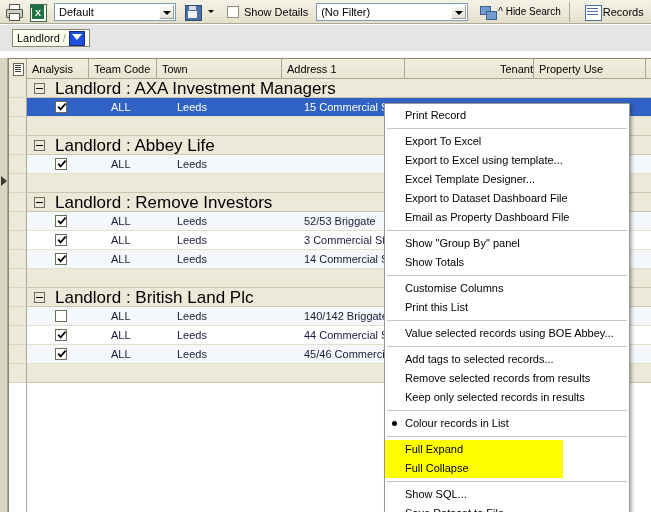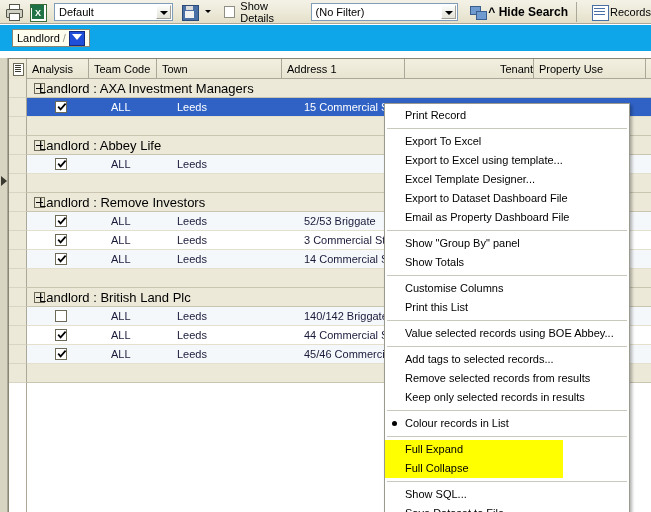--- a/index.html
+++ b/index.html
@@ -66,28 +66,28 @@
     width:0;height:0;border-left:4px solid transparent;border-right:4px solid transparent;
     border-top:4px solid #000;position:absolute;left:3px;top:5px;
   }
   .dropbtn{width:11px;height:16px;position:relative;margin-left:3px;flex:none;}
   .dropbtn .arw{left:2px;top:6px;border-left-width:3px;border-right-width:3px;border-top-width:3px;}
 
   .chk-wrap{display:flex;align-items:center;margin-left:10px;}
   .chkbox{width:12px;height:12px;background:#fff;border:1px solid #8f8f84;box-sizing:border-box;}
   .chk-lbl{margin-left:5px;color:#000;font-size:11px;}
 
-  .hidesearch{margin-left:0;color:#000;font-size:12px;white-space:nowrap;font-weight:bold;}
+  .hidesearch{margin-left:0;color:#000;font-size:10px;white-space:nowrap;}
   .records-tab{display:flex;align-items:center;margin-left:6px;}
   .records-tab span{margin-left:3px;font-size:11px;color:#000;}
 
   
   .crumbbar{
     position:absolute;left:0;top:25px;width:651px;height:26px;
-    background:#0ea5e9;box-sizing:border-box;text-align:right;
+    background:#e5e5e5;box-sizing:border-box;text-align:right;
   }
   .crumb{
     position:absolute;left:12px;top:4px;height:18px;
     background:#fffff0;border:1px solid #8a866f;
     display:flex;align-items:center;padding:0 4px;box-sizing:border-box;
   }
   .crumb .c-txt{font-size:11px;color:#000;}
   .crumb .c-slash{font-size:11px;color:#9a9a8a;margin:0 3px;}
   .crumb .c-filter{
     width:14px;height:13px;background:#1f4fd8;border:1px solid #102a80;
@@ -142,22 +142,22 @@
     background:#ece9d8;border-bottom:1px solid #c9c5b0;
   }
   .grouprow .expander{
     position:absolute;left:7px;top:4px;width:11px;height:11px;
     background:#ece9d8;border:1px solid #6e6a58;box-sizing:border-box;
   }
   .grouprow .expander::before{
     content:"";position:absolute;left:1px;top:4px;width:7px;height:1px;background:#000;
   }
   .grouprow .gtext{
-    position:absolute;left:12px;top:0;height:19px;line-height:19px;
-    font-size:13px;color:#000;white-space:nowrap;
+    position:absolute;left:28px;top:0;height:19px;line-height:19px;
+    font-size:17px;color:#000;white-space:nowrap;
   }
 
   
   .datarow .rbody{border-bottom:1px solid #e4e0cd;}
   .datarow.alt .rbody{background:#f5f8fb;}
   .datarow.white .rbody{background:#ffffff;}
   .datarow.selected .rbody{background:#2f62c4;}
   .datarow.selected .cell{color:#ffffff;}
   .datarow .cb{
     position:absolute;top:3px;width:12px;height:12px;

